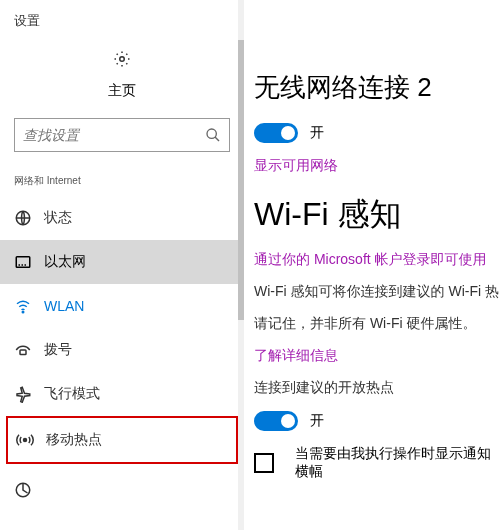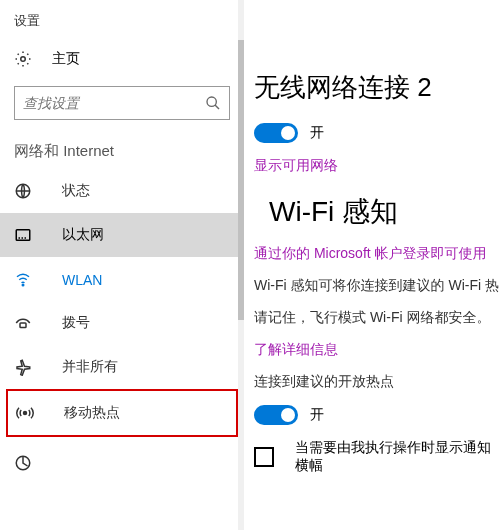--- a/index.html
+++ b/index.html
@@ -38,49 +38,50 @@
   }
   .app-title {
     font-size: 13px;
     padding: 2px 14px 10px 14px;
     color: #333;
   }
   .home-row {
     display: flex;
     align-items: center;
     padding: 10px 14px;
-    gap: 20px;
-    cursor: pointer;
+    gap: 14px;
+    cursor: pointer;
+    flex-direction: column;
   }
   .search-box {
     margin: 8px 14px 14px 14px;
     border: 1px solid #999;
     height: 34px;
     display: flex;
     align-items: center;
     padding: 0 8px;
   }
   .search-input {
     flex: 1;
     border: none;
     outline: none;
     font-size: 14px;
     font-family: inherit;
     color: #666;
     font-style: italic;
   }
   .section-label {
     padding: 8px 14px 8px 14px;
-    font-size: 15px;
+    font-size: 10px;
     color: #555;
   }
   .nav-item {
     display: flex;
-    align-items: flex-end;
-    gap: 28px;
+    align-items: center;
+    gap: 10px;
     padding: 13px 14px;
     cursor: pointer;
     color: #333;
   }
   .nav-item.active { color: #0078d7; }
   .nav-item.selected { background: #d8d8d8; color: #000; }
   .nav-item .icon { width: 20px; text-align: center; flex-shrink: 0; }
   .highlight-box {
     border: 2px solid #d40000;
     margin: 0 6px 4px 6px;
@@ -91,23 +92,23 @@
     padding: 38px 0 0 10px;
     overflow: hidden;
   }
   .content h1 {
     font-size: 26px;
     font-weight: 400;
     margin-bottom: 18px;
     margin-top: 32px;
   }
   .content h2 {
-    font-size: 28px;
+    font-size: 32px;
     font-weight: 400;
-    margin: 18px 0 14px 15px;
+    margin: 18px 0 14px 0;
   }
   .toggle-row {
     display: flex;
     align-items: center;
     gap: 12px;
     margin-bottom: 14px;
   }
   .toggle {
     width: 44px;
     height: 20px;
@@ -223,21 +224,21 @@
       <span>拨号</span>
     </div>
 
 
     <div class="nav-item">
       <span class="icon">
         <svg width="18" height="18" viewBox="0 0 24 24" fill="none" stroke="#333" stroke-width="2">
             <path d="M21 12l-7-1-3-8-2 1 2 7-7 1v2l7 1-2 7 2 1 3-8 7-1z"></path>
           </svg>
       </span>
-      <span>并非所有</span>
+      <span>飞行模式</span>
     </div>
 
     <div class="highlight-box">
       <div class="nav-item">
         <span class="icon">
           <svg width="18" height="18" viewBox="0 0 24 24" fill="none" stroke="#333" stroke-width="2">
               <circle cx="12" cy="12" r="2" fill="#333"></circle>
               <path d="M7 8c-2 2-2 6 0 8M17 8c2 2 2 6 0 8M4 5c-4 4-4 10 0 14M20 5c4 4 4 10 0 14"></path>
             </svg>
         </span>
@@ -271,21 +272,21 @@
       <div class="toggle"></div>
       <span>开</span>
     </div>
 
     <a class="link">显示可用网络</a>
 
     <h2>Wi-Fi 感知</h2>
 
     <a class="link">通过你的 Microsoft 帐户登录即可使用</a>
     <div class="body-text">Wi-Fi 感知可将你连接到建议的 Wi-Fi 热</div>
-    <div class="body-text">请记住，飞行模式 Wi-Fi 网络都安全。</div>
+    <div class="body-text">请记住，并非所有 Wi-Fi 硬件属性。</div>
     <a class="link">了解详细信息</a>
     <div class="body-text">连接到建议的开放热点</div>
 
     <div class="toggle-row">
       <div class="toggle"></div>
       <span>开</span>
     </div>
 
     <div class="checkbox-row">
       <div class="checkbox"></div>

